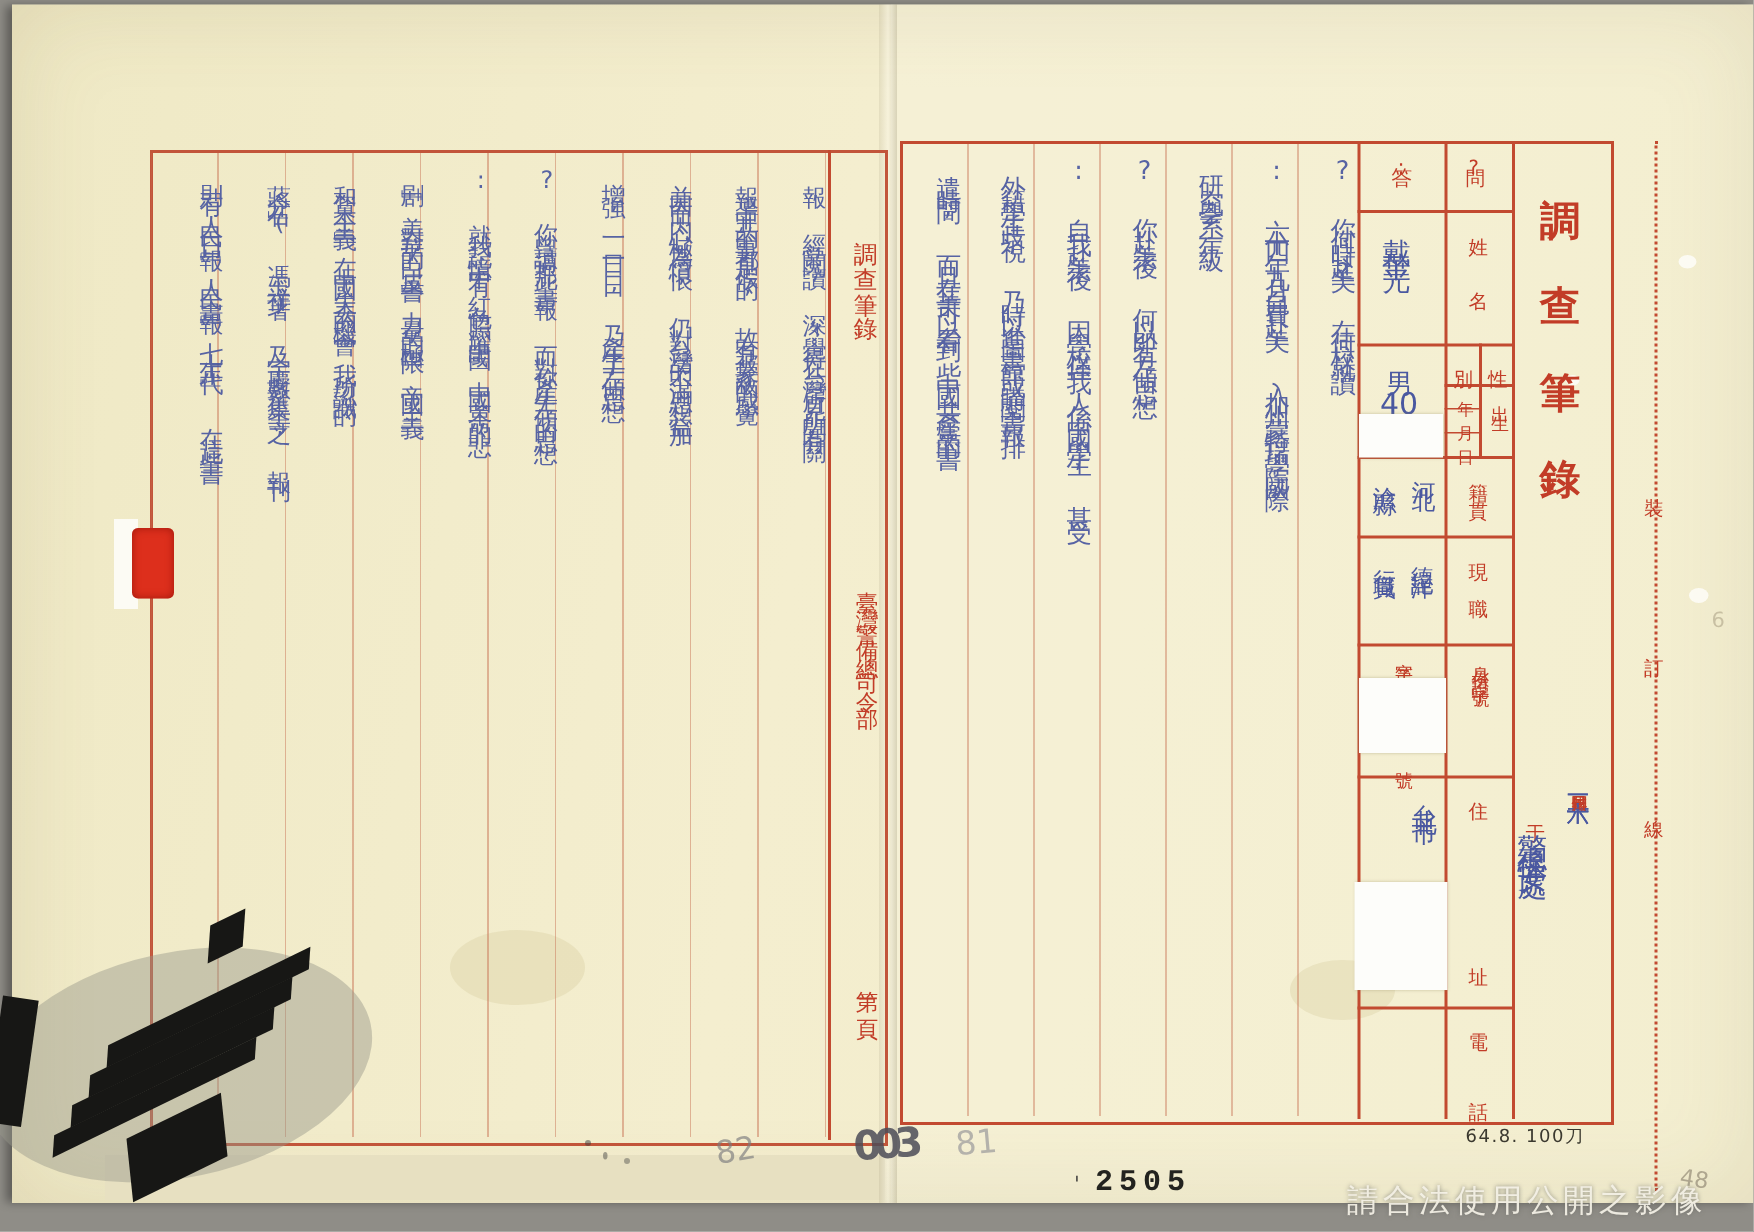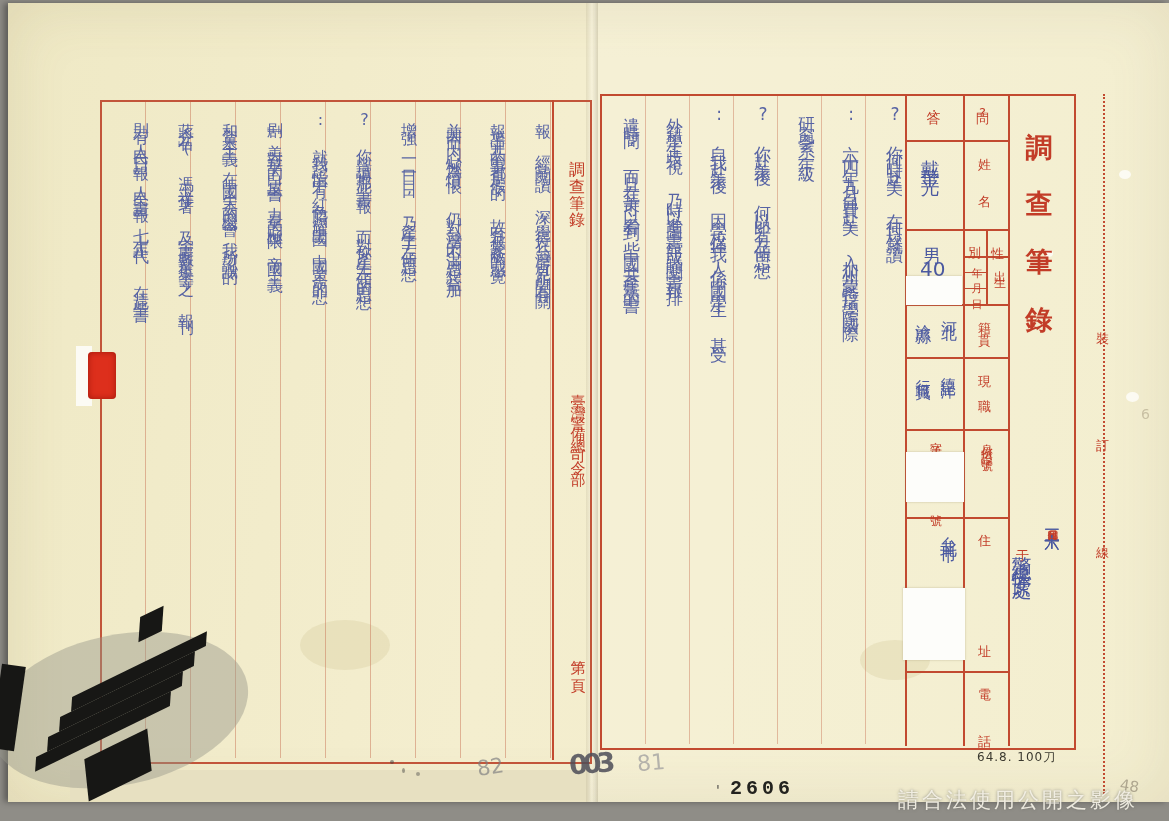--- a/index.html
+++ b/index.html
@@ -128,21 +128,21 @@
     <span class="red" style="font-size:13px;">于</span><span class="ink" style="font-size:20px;letter-spacing:6px;">警總保安處</span>
   </div>
 
   <div class="abs" style="left:1103px;top:94px;width:0;height:700px;border-left:2px dotted #c24a30;"></div>
   <div class="abs red" style="left:1096px;top:330px;font-size:13px;">裝</div>
   <div class="abs red" style="left:1096px;top:437px;font-size:13px;">訂</div>
   <div class="abs red" style="left:1096px;top:544px;font-size:13px;">線</div>
 
   <div class="abs" style="left:977px;top:749px;font-size:12px;color:#3b392f;letter-spacing:1px;">64.8. 100刀</div>
   <div class="abs" style="left:716px;top:782px;font-size:14px;color:#55534e;">'</div>
-  <div class="abs" style="left:730px;top:777px;font-family:'Liberation Mono',monospace;font-size:20px;font-weight:bold;color:#23231f;letter-spacing:4px;">2606</div>
+  <div class="abs" style="left:730px;top:777px;font-family:'Liberation Mono',monospace;font-size:20px;font-weight:bold;color:#23231f;letter-spacing:4px;">2505</div>
   <div class="abs pencil" style="left:477px;top:755px;font-size:21px;color:#7b7b7e;opacity:.65;transform:rotate(-9deg);">82</div>
   <div class="abs pencil" style="left:569px;top:748px;font-size:27px;color:#4d4d58;opacity:.85;letter-spacing:-5px;transform:rotate(-4deg);font-weight:bold;">003</div>
   <div class="abs pencil" style="left:637px;top:750px;font-size:22px;color:#8b8b92;opacity:.6;transform:rotate(-5deg);">81</div>
   <div class="abs pencil" style="left:1120px;top:777px;font-size:15px;color:#9a917c;opacity:.75;transform:rotate(9deg);">48</div>
   <div class="abs pencil" style="left:1141px;top:406px;font-size:14px;color:#a89d82;opacity:.55;">6</div>
   <div class="abs" style="left:390px;top:760px;width:4px;height:4px;border-radius:50%;background:rgba(60,60,60,.5);"></div>
   <div class="abs" style="left:402px;top:768px;width:3px;height:5px;border-radius:50%;background:rgba(60,60,60,.45);"></div>
   <div class="abs" style="left:416px;top:772px;width:4px;height:4px;border-radius:50%;background:rgba(60,60,60,.4);"></div>
 
   <div class="abs" style="left:-12px;top:605px;width:275px;height:205px;">

